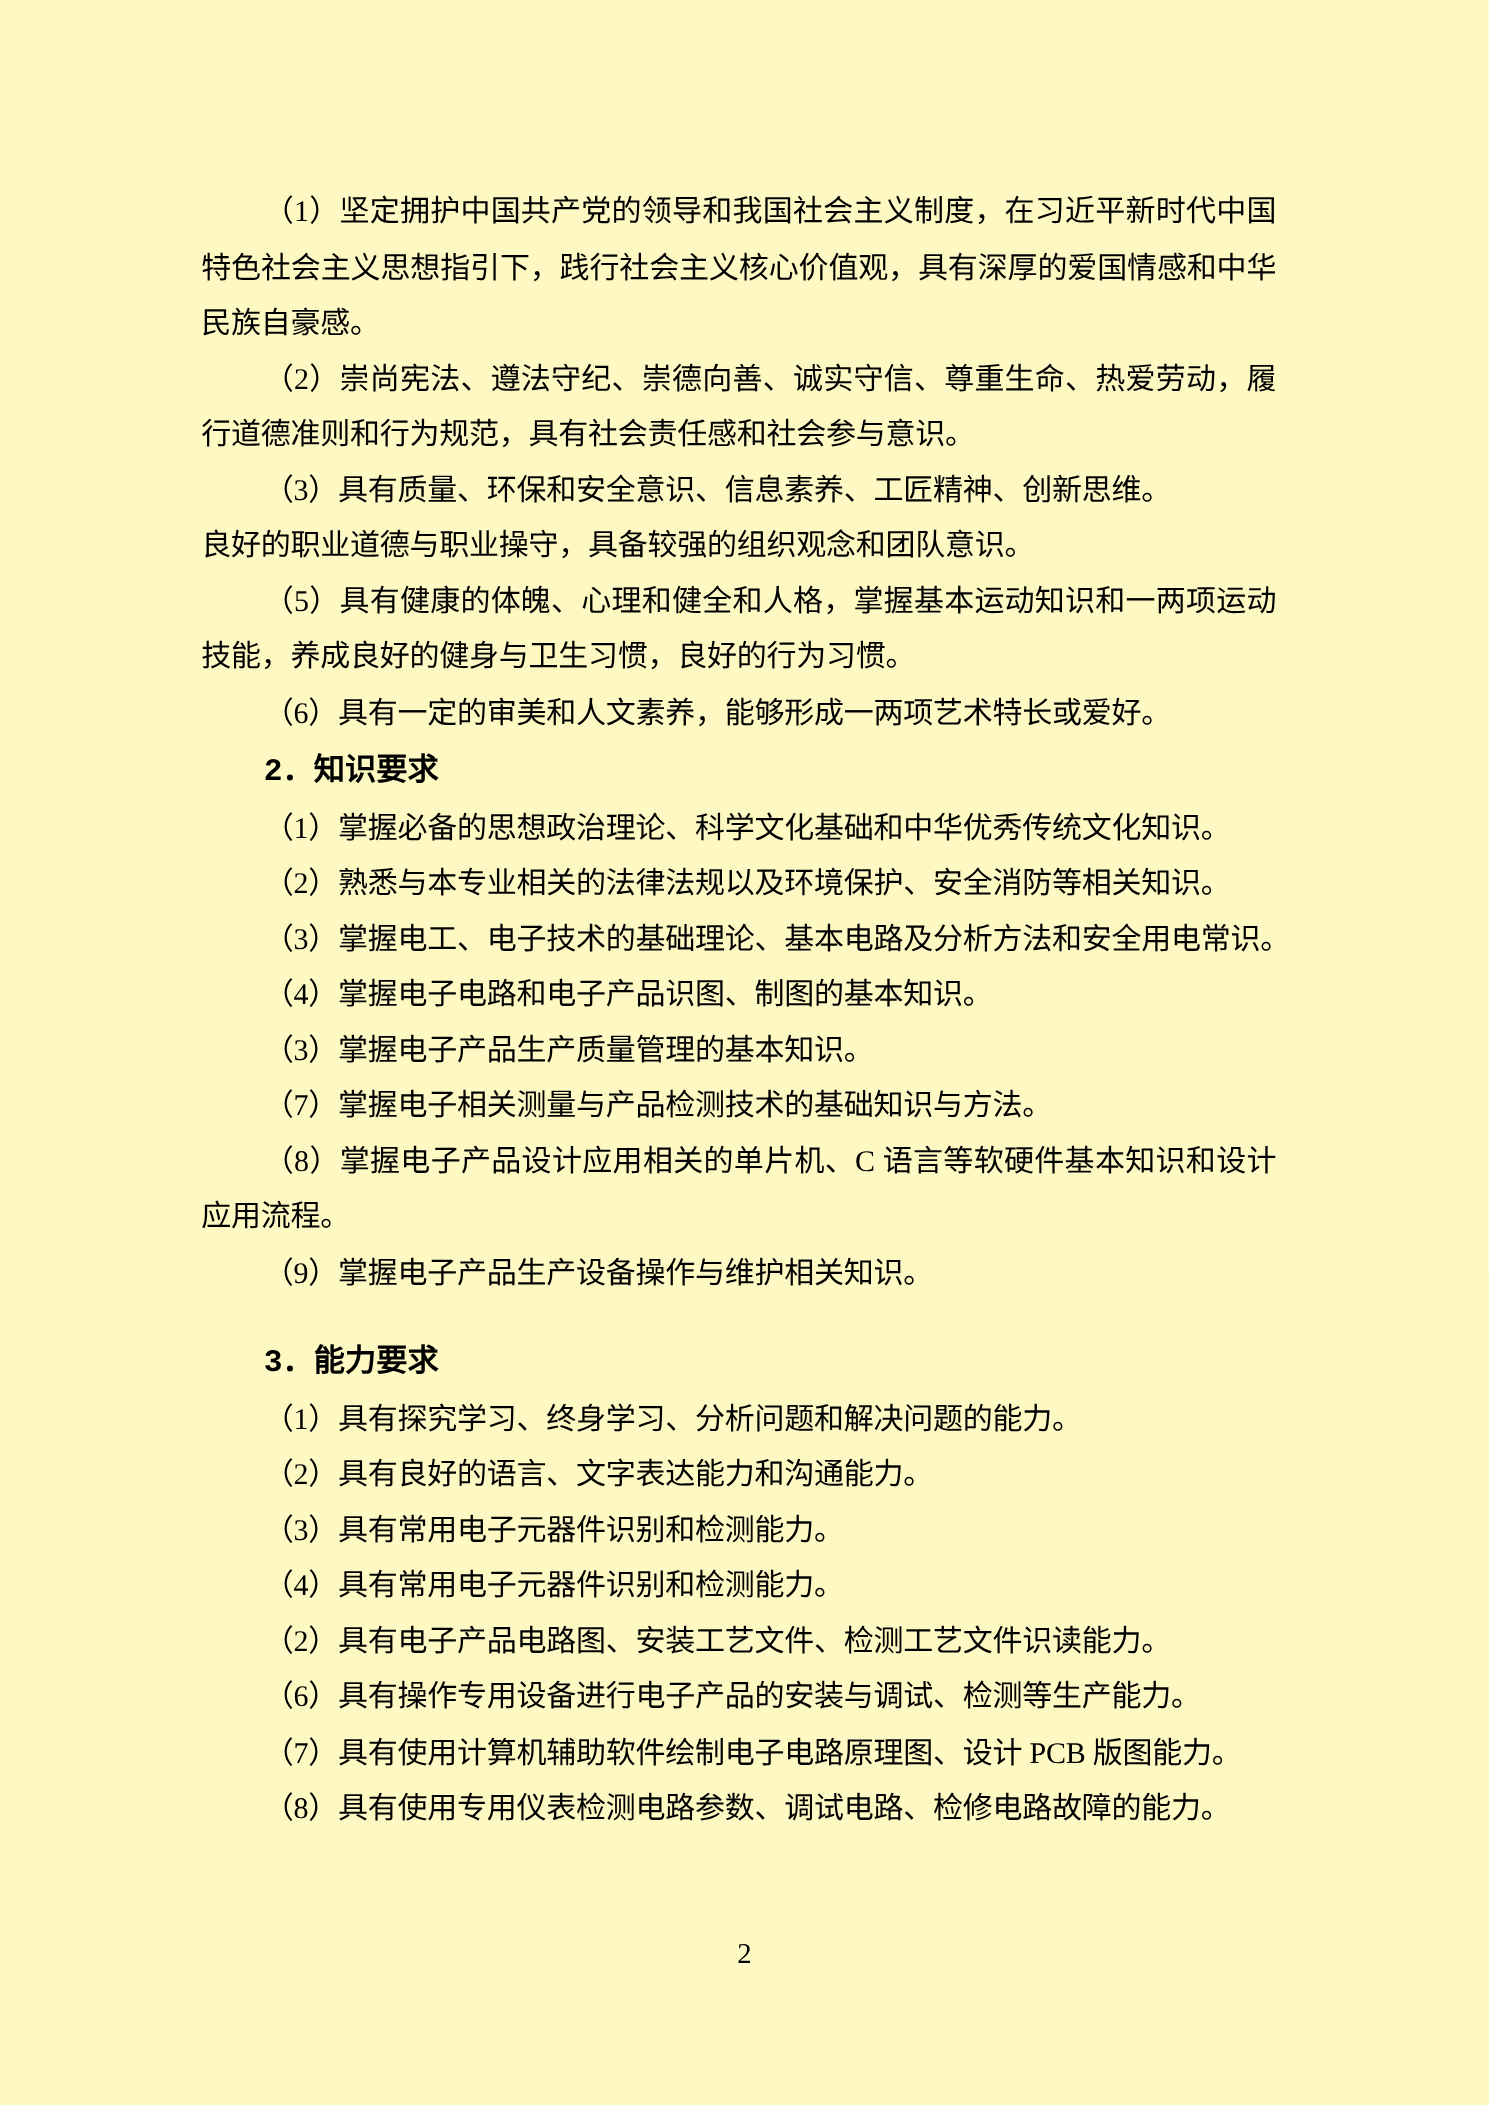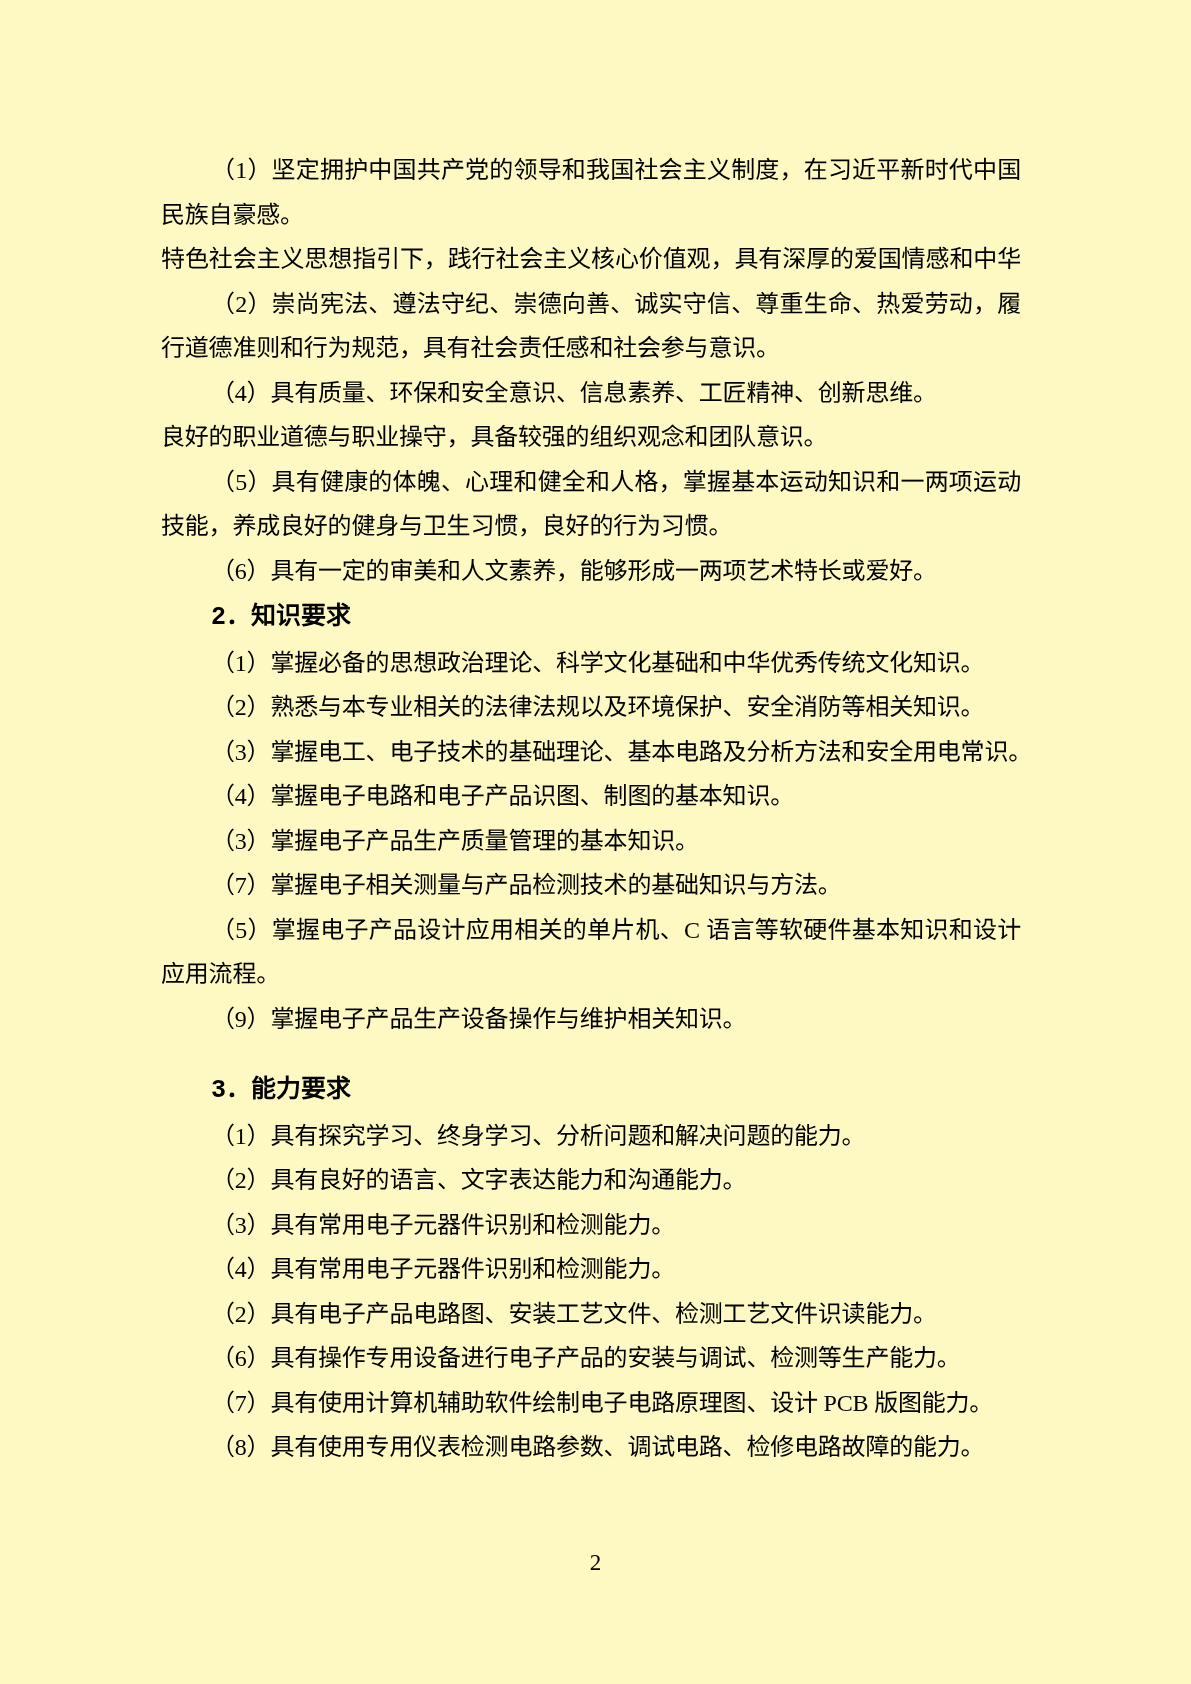--- a/index.html
+++ b/index.html
@@ -58,44 +58,44 @@
     color: #000000;
   }
 </style>
 </head>
 <body>
 
 <div class="doc-page">
   <div class="text-block">
 
     <div class="line indent">（1）坚定拥护中国共产党的领导和我国社会主义制度，在习近平新时代中国</div>
+    <div class="line">特色社会主义思想指引下，践行社会主义核心价值观，具有深厚的爱国情感和中华</div>
     <div class="line end">民族自豪感。</div>
-    <div class="line">特色社会主义思想指引下，践行社会主义核心价值观，具有深厚的爱国情感和中华</div>
 
     <div class="line indent">（2）崇尚宪法、遵法守纪、崇德向善、诚实守信、尊重生命、热爱劳动，履</div>
     <div class="line end">行道德准则和行为规范，具有社会责任感和社会参与意识。</div>
 
-    <div class="line indent end">（4）具有质量、环保和安全意识、信息素养、工匠精神、创新思维。</div>
+    <div class="line indent end">（3）具有质量、环保和安全意识、信息素养、工匠精神、创新思维。</div>
 
     <div class="line end">良好的职业道德与职业操守，具备较强的组织观念和团队意识。</div>
 
     <div class="line indent">（5）具有健康的体魄、心理和健全和人格，掌握基本运动知识和一两项运动</div>
     <div class="line end">技能，养成良好的健身与卫生习惯，良好的行为习惯。</div>
 
     <div class="line indent end">（6）具有一定的审美和人文素养，能够形成一两项艺术特长或爱好。</div>
 
     <div class="heading h-knowledge">2．知识要求</div>
 
     <div class="line indent end">（1）掌握必备的思想政治理论、科学文化基础和中华优秀传统文化知识。</div>
     <div class="line indent end">（2）熟悉与本专业相关的法律法规以及环境保护、安全消防等相关知识。</div>
     <div class="line indent end">（3）掌握电工、电子技术的基础理论、基本电路及分析方法和安全用电常识。</div>
     <div class="line indent end">（4）掌握电子电路和电子产品识图、制图的基本知识。</div>
     <div class="line indent end">（3）掌握电子产品生产质量管理的基本知识。</div>
     <div class="line indent end">（7）掌握电子相关测量与产品检测技术的基础知识与方法。</div>
-    <div class="line indent">（5）掌握电子产品设计应用相关的单片机、C 语言等软硬件基本知识和设计</div>
+    <div class="line indent">（8）掌握电子产品设计应用相关的单片机、C 语言等软硬件基本知识和设计</div>
     <div class="line end">应用流程。</div>
     <div class="line indent end">（9）掌握电子产品生产设备操作与维护相关知识。</div>
 
     <div class="heading h-ability">3．能力要求</div>
 
     <div class="line indent end">（1）具有探究学习、终身学习、分析问题和解决问题的能力。</div>
     <div class="line indent end">（2）具有良好的语言、文字表达能力和沟通能力。</div>
     <div class="line indent end">（3）具有常用电子元器件识别和检测能力。</div>
     <div class="line indent end">（4）具有常用电子元器件识别和检测能力。</div>
     <div class="line indent end">（2）具有电子产品电路图、安装工艺文件、检测工艺文件识读能力。</div>

